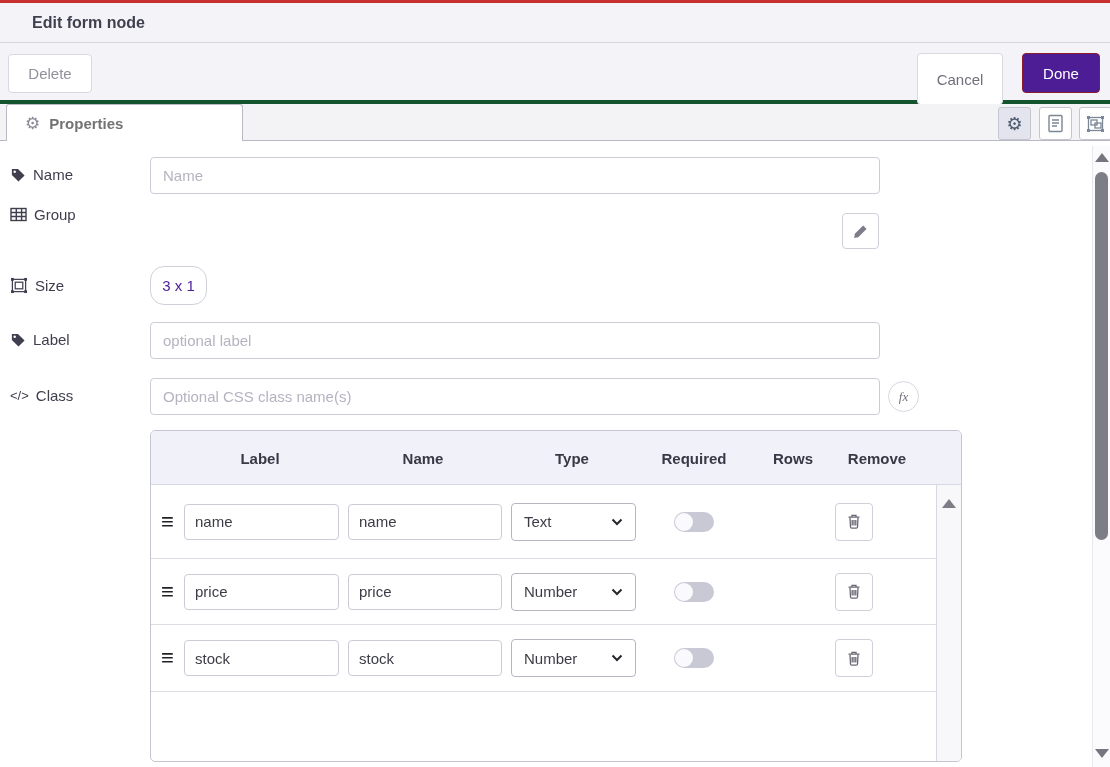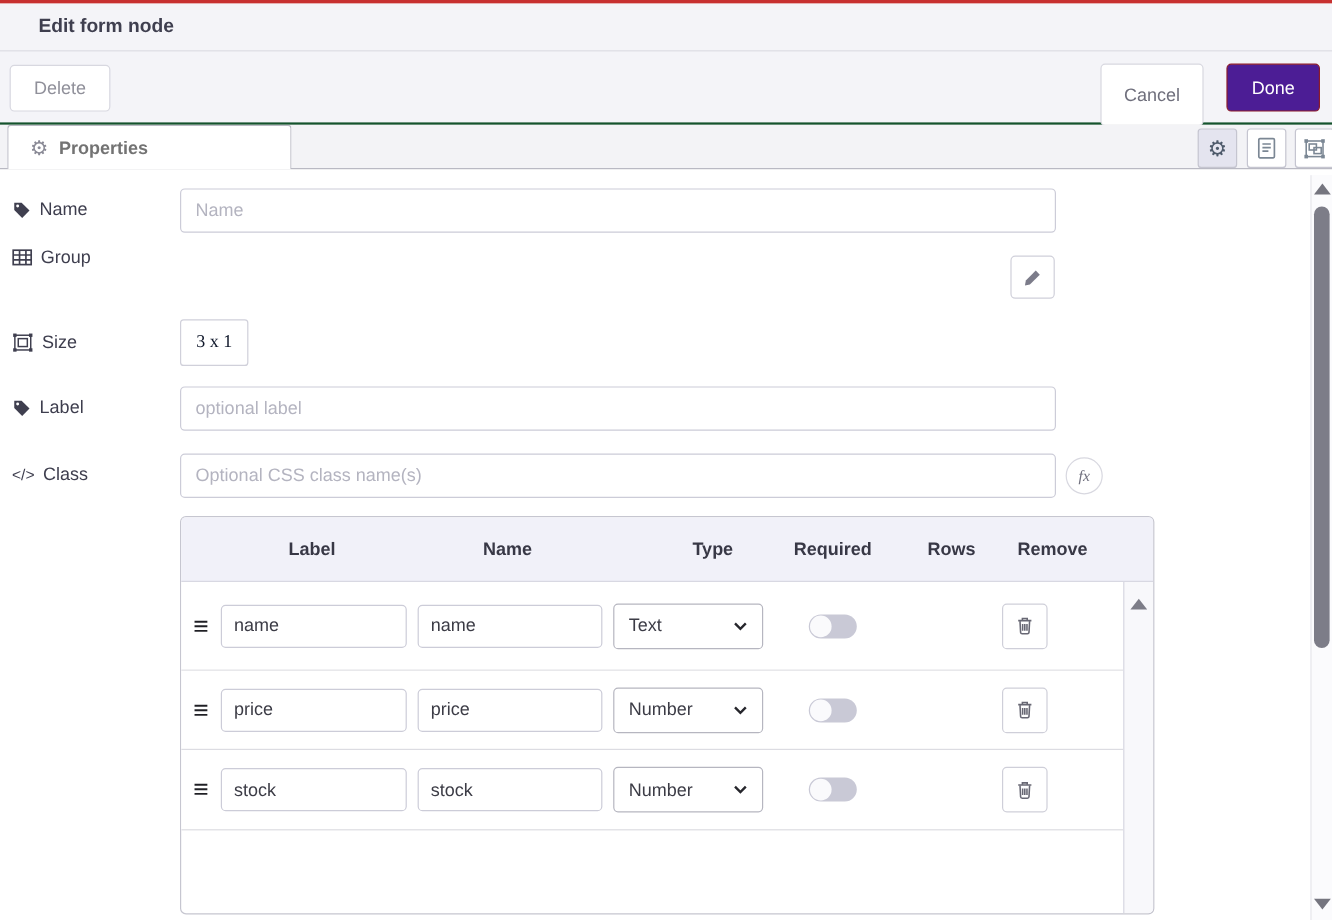--- a/index.html
+++ b/index.html
@@ -7,21 +7,21 @@
   body { font-family:"Liberation Sans", sans-serif; background:#fff; }
   .app { position:relative; width:1110px; height:767px; background:#fff; overflow:hidden; }
 
   .topline { position:absolute; left:0; top:0; width:1110px; height:3px; background:#c73030; }
 
   .titlebar { position:absolute; left:0; top:3px; width:1110px; height:40px; background:#f4f4f8;
     border-bottom:1px solid #d6d6de; display:flex; align-items:center; padding-left:32px; }
   .titlebar .title { font-size:16px; font-weight:bold; color:#3f3f4f; }
 
   .buttonbar { position:absolute; left:0; top:43px; width:1110px; height:61px; background:#f4f4f8;
-    border-bottom:2px solid #14532d; }
+    border-bottom:4px solid #14532d; }
   .btn { position:absolute; border:1px solid #d8d8e0; border-radius:4px; background:#fff;
     font-family:"Liberation Sans",sans-serif; font-size:15px; cursor:pointer; }
   #delete-btn { left:8px; top:11px; width:84px; height:39px; color:#90909a; }
   #cancel-btn { left:917px; top:10px; width:86px; height:52px; color:#6f6f7c; }
   #done-btn   { left:1022px; top:10px; width:78px; height:40px; background:#4c1d95; border-color:#8C1B2B; color:#fff; }
 
   .tabstrip { position:absolute; left:0; top:104px; width:1110px; height:37px; background:#f3f3f6;
     border-bottom:1px solid #b9b9c3; }
   .tab { position:absolute; left:6px; top:0; width:237px; height:37px; background:#fff;
     border:1px solid #b9b9c3; border-bottom:none; border-radius:3px 3px 0 0; z-index:2;
@@ -47,32 +47,32 @@
   .tinput::placeholder { color:#b4b4c0; opacity:1; }
 
   .selectbox { position:absolute; border:1px solid #b6b6c0; border-radius:4px; background:#fff;
     display:flex; align-items:center; justify-content:space-between; padding:0 12px;
     font-size:15px; color:#3c3c46; cursor:pointer; }
   #group-select { left:150px; top:211px; width:679px; height:40px; }
 
   .sqbtn { border:1px solid #d0d0da; border-radius:4px; background:#fff; cursor:pointer;
     display:flex; align-items:center; justify-content:center; }
   #pencil-btn { position:absolute; left:842px; top:213px; width:37px; height:36px; }
-  #size-btn { position:absolute; left:150px; top:266px; width:57px; height:39px; border-radius:3px;
-    color:#0f172a; font-size:15px; font-family:Liberation Serif, serif; }
+  #size-btn { position:absolute; left:150px; top:266px; width:57px; height:39px; border-radius:14px;
+    color:#4c1d95; font-size:15px; font-family:Liberation Sans, sans-serif; }
   #fx-btn { position:absolute; left:888px; top:381px; width:31px; height:31px; border-radius:50%;
     border:1px solid #d8d8e0; background:#fff; color:#70707e; font-style:italic;
     font-family:"Liberation Serif",serif; font-size:13px; }
 
   #fe-table { position:absolute; left:150px; top:430px; width:812px; height:332px;
     border:1px solid #c6c6d0; border-radius:5px; background:#fff; overflow:hidden; }
   .thead { position:relative; height:54px; background:#f1f1f9; border-bottom:1px solid #d8d8e2; }
   .thead span { position:absolute; top:50%; transform:translate(-50%,-50%); font-size:15px;
     font-weight:bold; color:#383846; white-space:nowrap; }
-  .th-0{left:109px;} .th-1{left:272px;} .th-2{left:443px;} .th-3{left:543px;} .th-4{left:642px;} .th-5{left:726px;}
+  .th-0{left:109px;} .th-1{left:272px;} .th-2{left:421px;} .th-3{left:543px;} .th-4{left:642px;} .th-5{left:726px;}
 
   .tbody { position:absolute; top:54px; left:0; right:0; bottom:0; }
   .rows { position:absolute; left:0; top:0; width:785px; }
   .frow { position:relative; height:66px; border-bottom:1px solid #dcdce2; background:#fff; }
   .frow.first { height:74px; }
   .handle { position:absolute; left:10px; top:50%; transform:translateY(-50%); font-size:22px;
     color:#1f1f24; cursor:grab; line-height:1; }
   .cell-input { position:absolute; top:50%; transform:translateY(-50%); height:36px;
     border:1px solid #ccccd8; border-radius:4px; padding:0 10px; font-size:15px; color:#3c3c46;
     outline:none; font-family:"Liberation Sans",sans-serif; background:#fff; }

